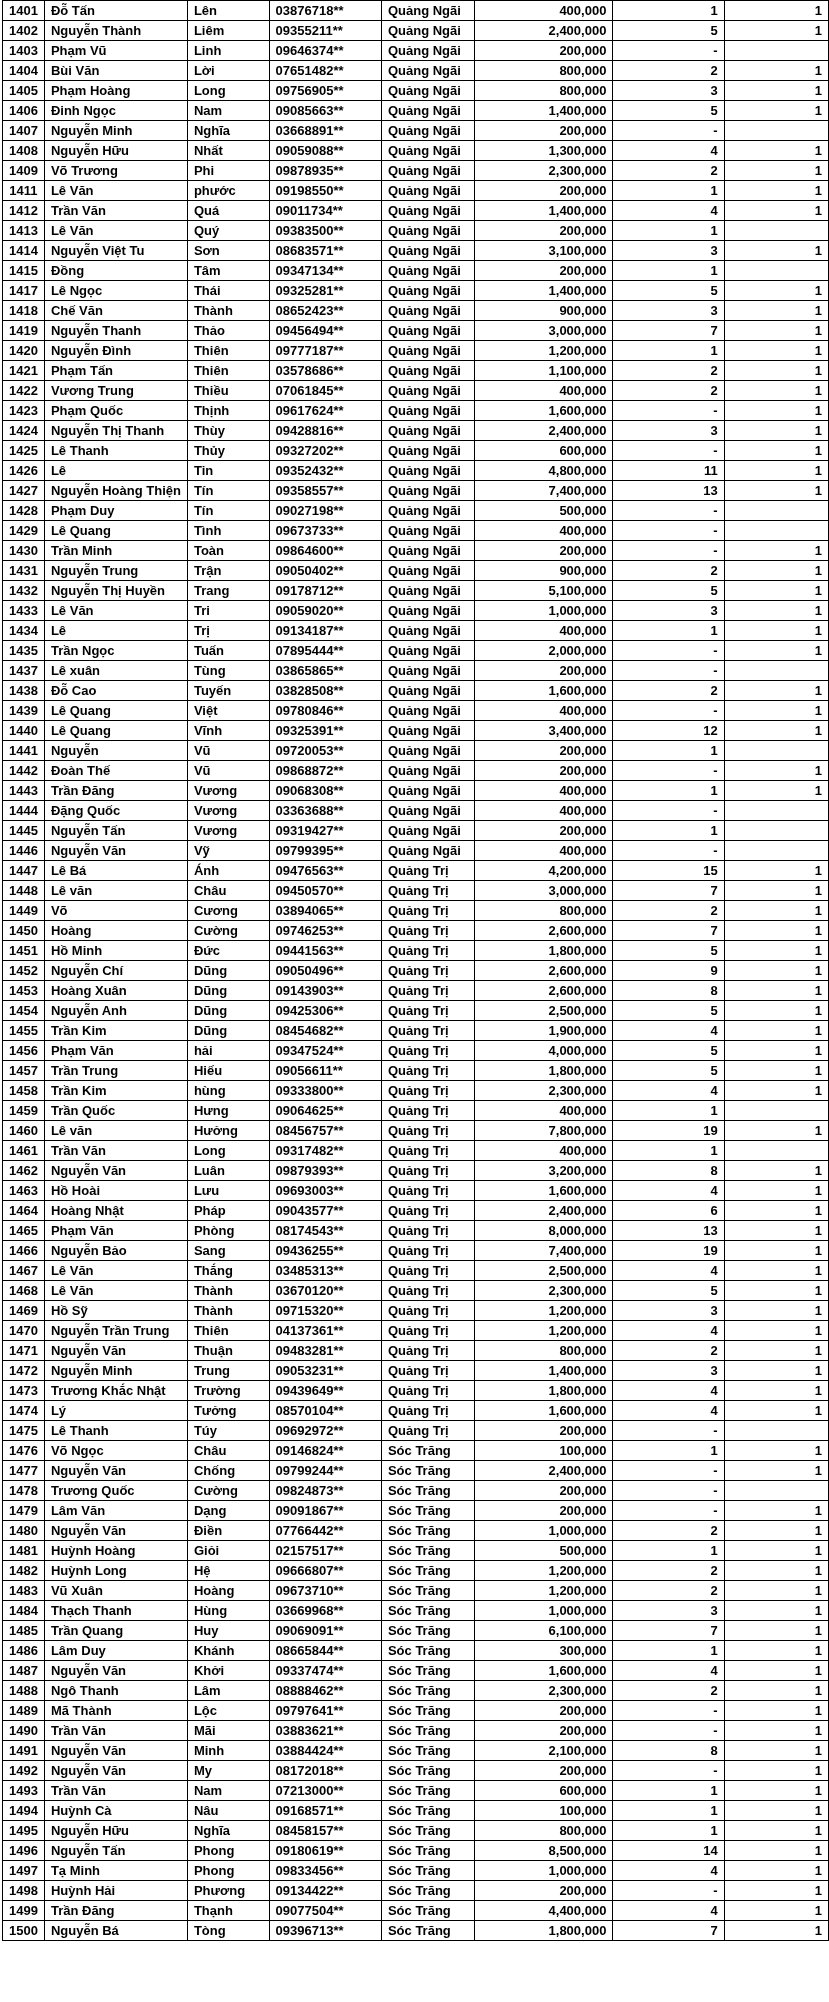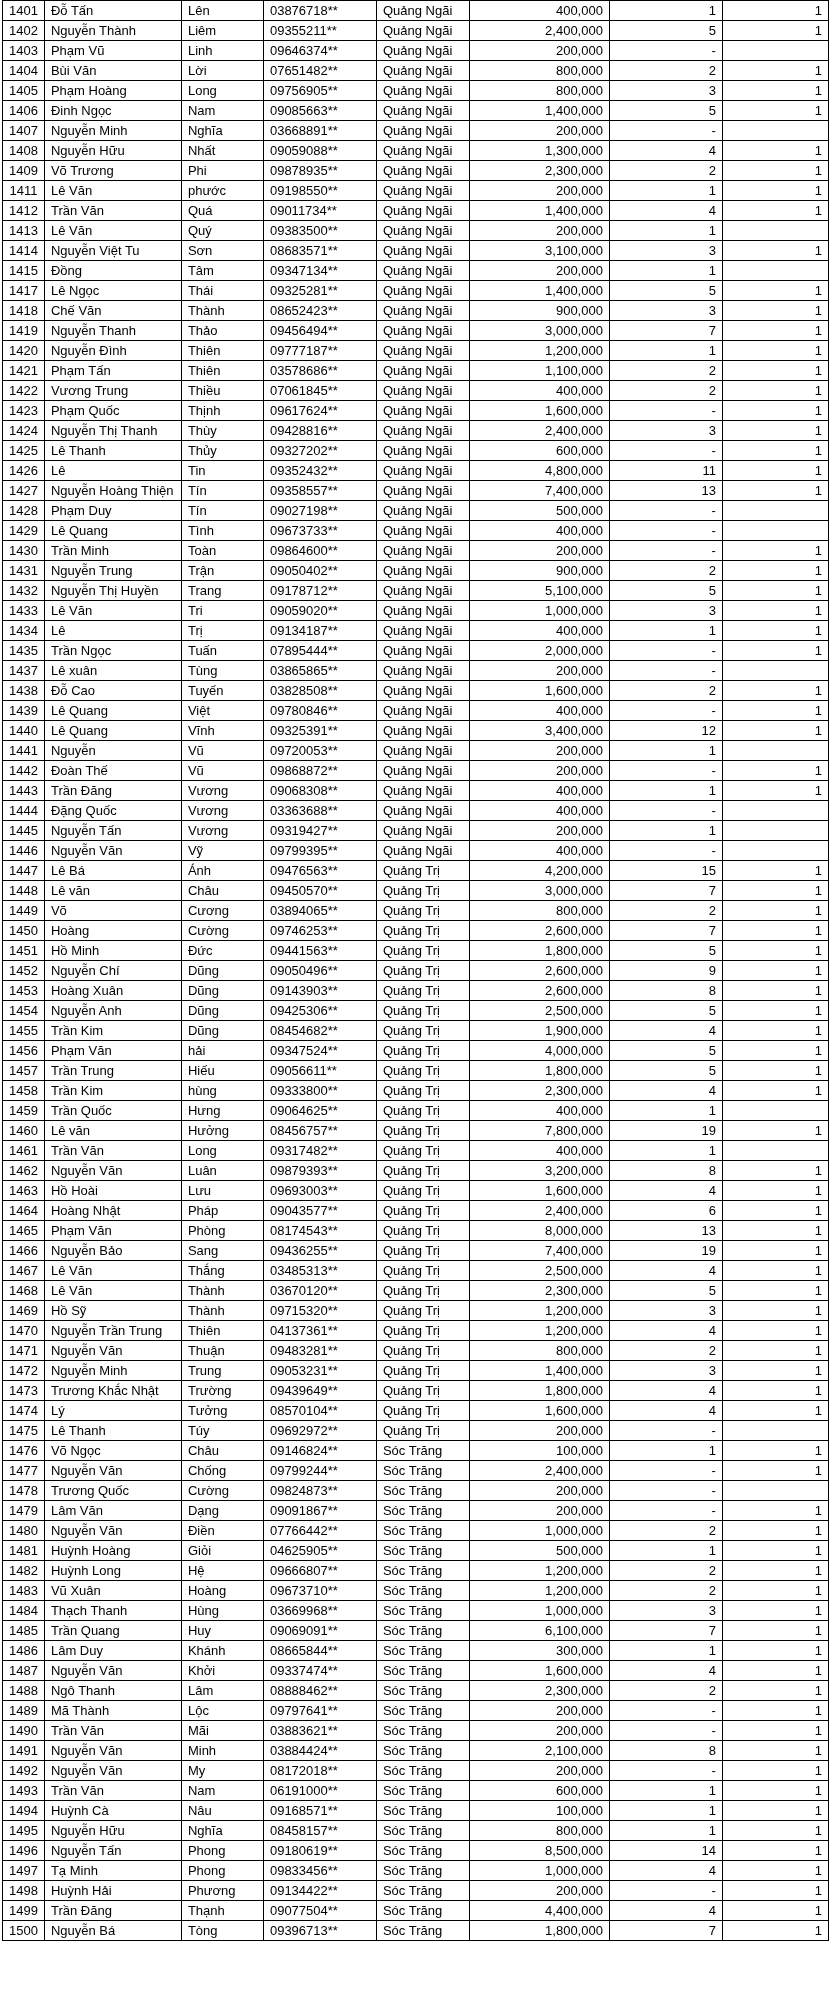--- a/index.html
+++ b/index.html
@@ -1,19 +1,19 @@
 <!DOCTYPE html>
 <html><head>
 <meta charset="utf-8">
 <style>
   html,body { margin:0; padding:0; background:#ffffff; }
   body { width:829px; height:2002px; overflow:hidden;
          font-family:"Liberation Sans", sans-serif; }
   table.sheet { border-collapse:collapse; table-layout:fixed;
-                margin:0 0 0 2px; }
+                margin:0 0 0 2px;font-weight:bold; }
   table.sheet td { border:1px solid #000000; height:19px;
                    font-size:13px; color:#000000; vertical-align:middle;
                    white-space:nowrap; overflow:hidden; padding:0 6px; }
   td.al-center { text-align:center; padding:0 2px; }
   td.al-left   { text-align:left; }
   td.al-right  { text-align:right; }
   td.dash      { padding-right:20px; }
 </style>
 </head>
 <body>
@@ -797,21 +797,21 @@
         <td class="al-left">07766442**</td>
         <td class="al-left">Sóc Trăng</td>
         <td class="al-right">1,000,000</td>
         <td class="al-right">2</td>
         <td class="al-right">1</td>
       </tr>
       <tr>
         <td class="al-center">1481</td>
         <td class="al-left">Huỳnh Hoàng</td>
         <td class="al-left">Giỏi</td>
-        <td class="al-left">04625905**</td>
+        <td class="al-left">02157517**</td>
         <td class="al-left">Sóc Trăng</td>
         <td class="al-right">500,000</td>
         <td class="al-right">1</td>
         <td class="al-right">1</td>
       </tr>
       <tr>
         <td class="al-center">1482</td>
         <td class="al-left">Huỳnh Long</td>
         <td class="al-left">Hệ</td>
         <td class="al-left">09666807**</td>
@@ -917,21 +917,21 @@
         <td class="al-left">08172018**</td>
         <td class="al-left">Sóc Trăng</td>
         <td class="al-right">200,000</td>
         <td class="al-right dash">-</td>
         <td class="al-right">1</td>
       </tr>
       <tr>
         <td class="al-center">1493</td>
         <td class="al-left">Trần Văn</td>
         <td class="al-left">Nam</td>
-        <td class="al-left">06191000**</td>
+        <td class="al-left">07213000**</td>
         <td class="al-left">Sóc Trăng</td>
         <td class="al-right">600,000</td>
         <td class="al-right">1</td>
         <td class="al-right">1</td>
       </tr>
       <tr>
         <td class="al-center">1494</td>
         <td class="al-left">Huỳnh Cà</td>
         <td class="al-left">Nâu</td>
         <td class="al-left">09168571**</td>

